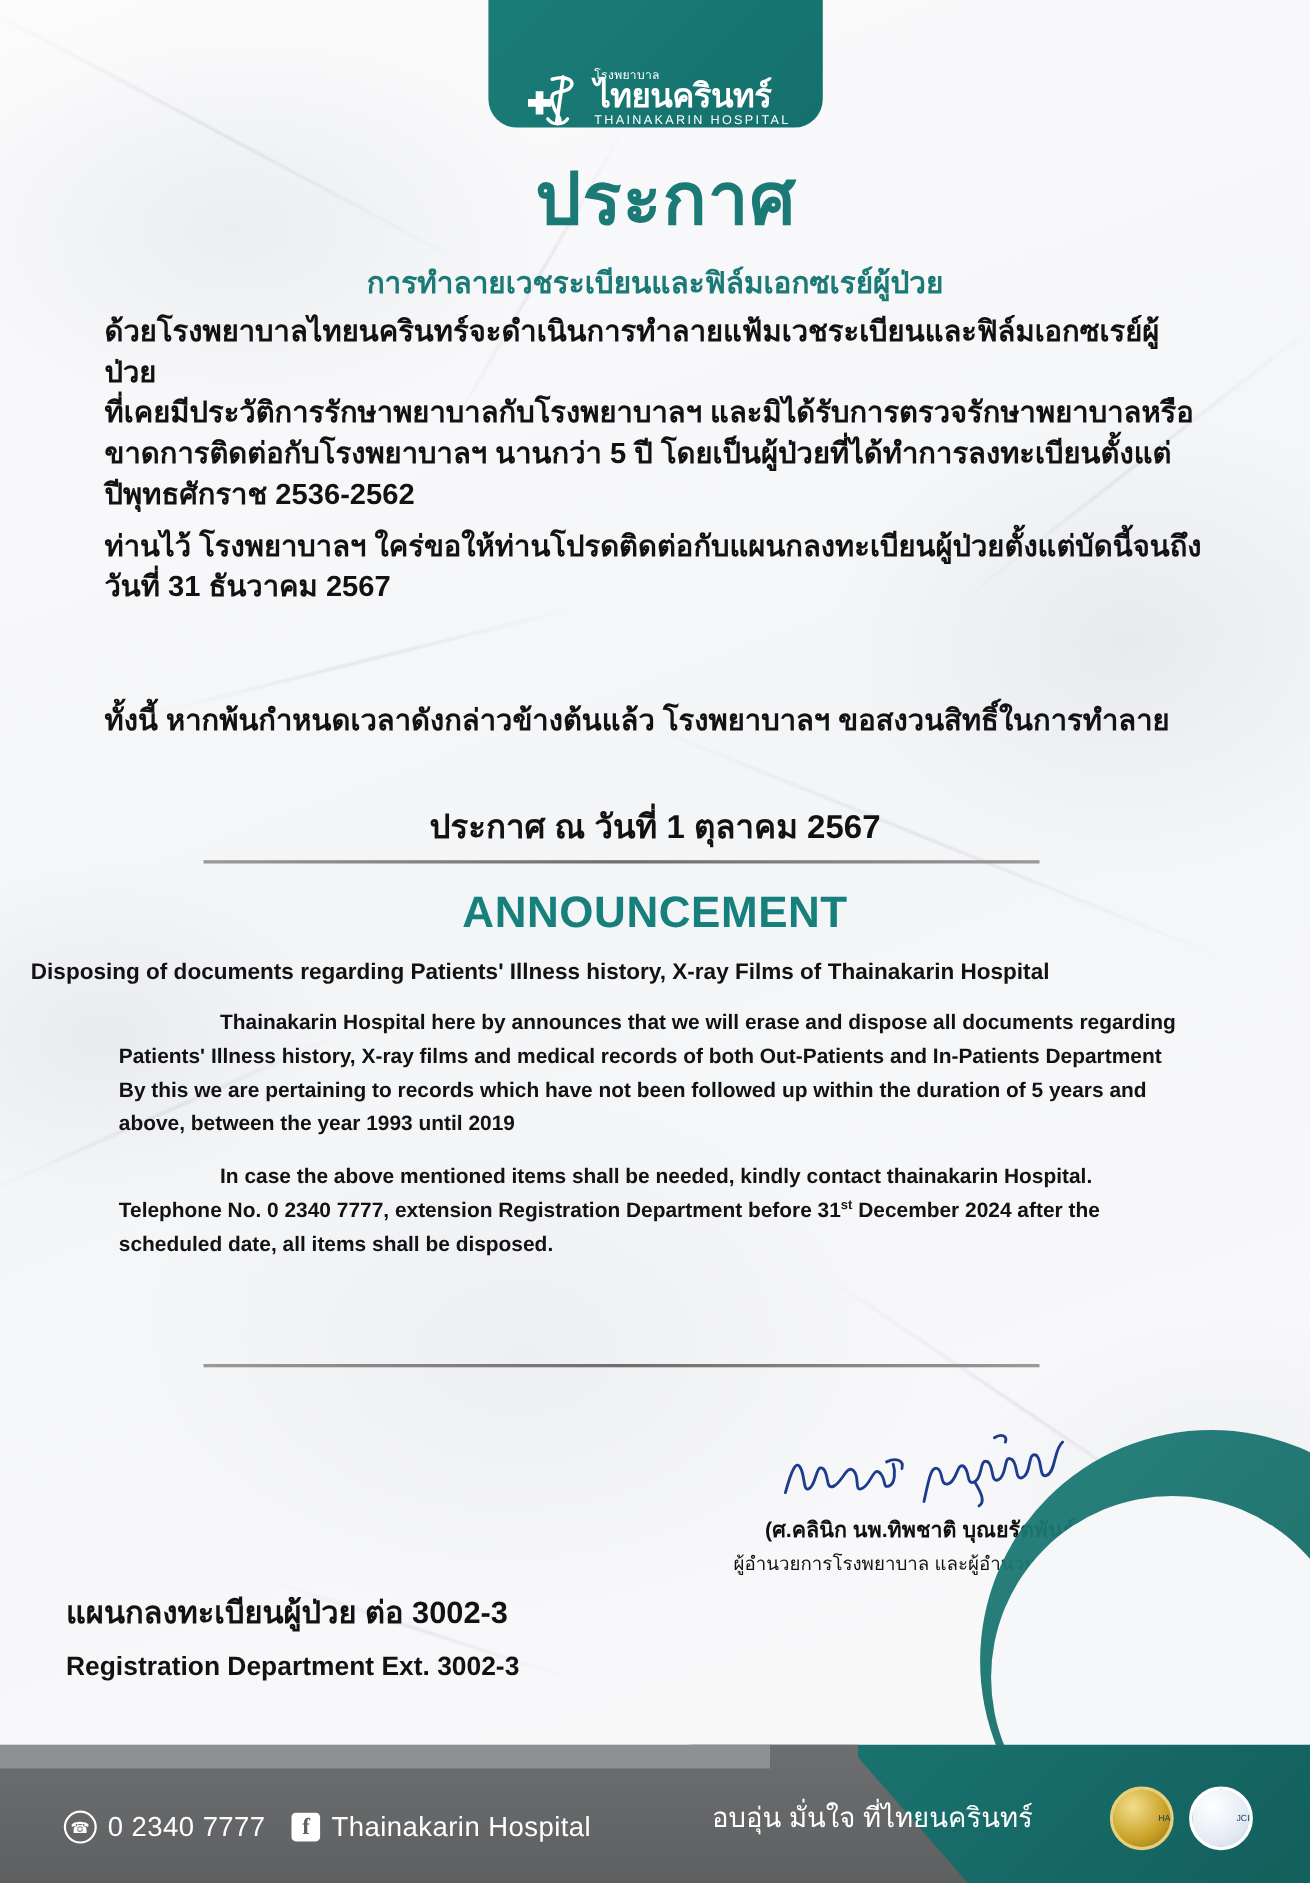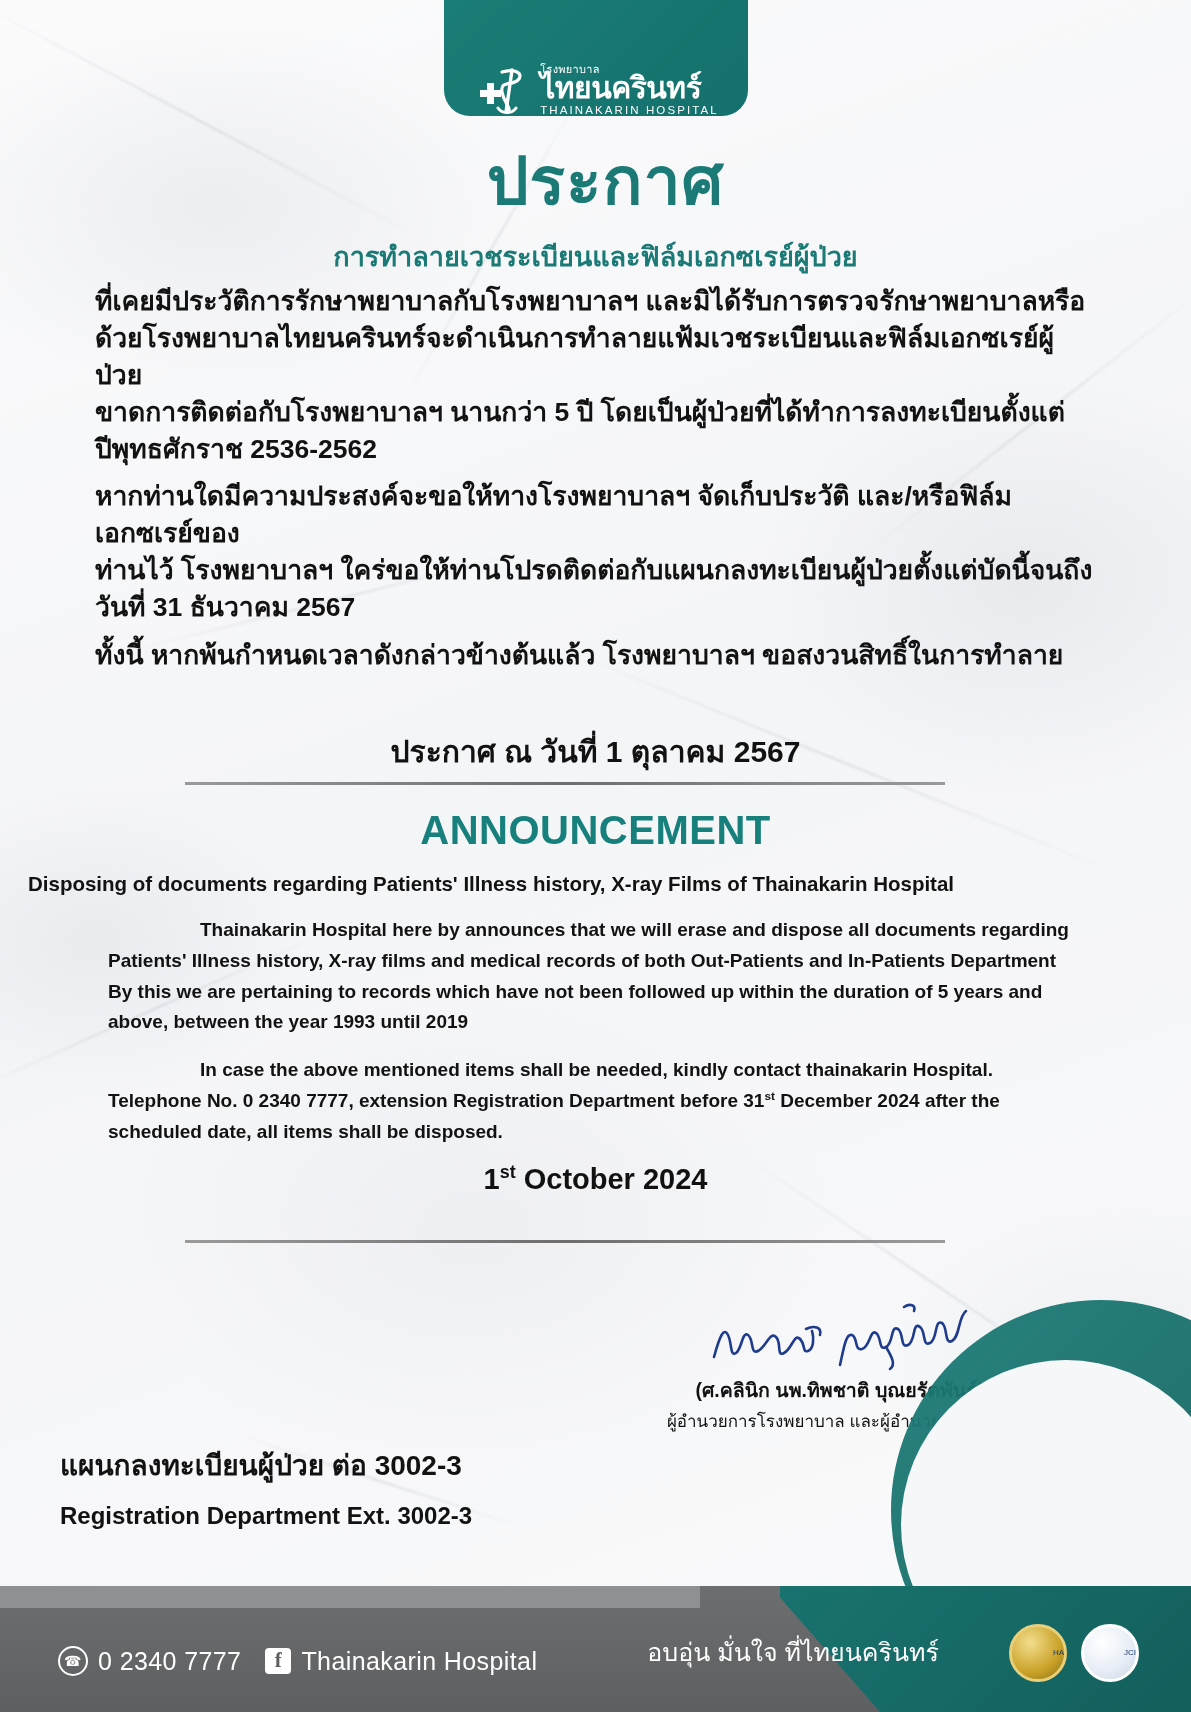--- a/index.html
+++ b/index.html
@@ -195,28 +195,27 @@
         <span class="logo-thai">ไทยนครินทร์</span>
         <span class="logo-en">THAINAKARIN HOSPITAL</span>
       </div>
     </div>
   </div>
 
   <div class="title-thai">ประกาศ</div>
   <div class="subtitle-thai">การทำลายเวชระเบียนและฟิล์มเอกซเรย์ผู้ป่วย</div>
 
   <div class="body-thai p1">
+    <span class="ln">ด้วยโรงพยาบาลไทยนครินทร์จะดำเนินการทำลายแฟ้มเวชระเบียนและฟิล์มเอกซเรย์ผู้ป่วย</span>
     <span class="ln">ที่เคยมีประวัติการรักษาพยาบาลกับโรงพยาบาลฯ และมิได้รับการตรวจรักษาพยาบาลหรือ</span>
-    <span class="ln">ด้วยโรงพยาบาลไทยนครินทร์จะดำเนินการทำลายแฟ้มเวชระเบียนและฟิล์มเอกซเรย์ผู้ป่วย</span>
     <span class="ln">ขาดการติดต่อกับโรงพยาบาลฯ นานกว่า 5 ปี โดยเป็นผู้ป่วยที่ได้ทำการลงทะเบียนตั้งแต่</span>
     <span class="ln">ปีพุทธศักราช 2536-2562</span>
   </div>
 
   <div class="body-thai p2">
-    <div>     หากท่านใดมีความประสงค์จะขอให้ทางโรงพยาบาลฯ จัดเก็บประวัติ และ/หรือฟิล์มเอกซเรย์ของ</div>
     <div>ท่านไว้ โรงพยาบาลฯ ใคร่ขอให้ท่านโปรดติดต่อกับแผนกลงทะเบียนผู้ป่วยตั้งแต่บัดนี้จนถึง</div>
     <div>วันที่ 31 ธันวาคม 2567</div>
   </div>
 
   <div class="body-thai p3">
     <div>ทั้งนี้ หากพ้นกำหนดเวลาดังกล่าวข้างต้นแล้ว โรงพยาบาลฯ ขอสงวนสิทธิ์ในการทำลาย</div>
   </div>
 
   <div class="announce-thai">ประกาศ ณ วันที่ 1 ตุลาคม 2567</div>
 
@@ -226,23 +225,20 @@
   <div class="subtitle-en">Disposing of documents regarding Patients' Illness history, X-ray Films of Thainakarin Hospital</div>
 
   <div class="para-en pe1">
     <span class="indent"></span><span>Thainakarin Hospital here by announces that we will erase and dispose all documents regarding Patients' Illness history, X-ray films and medical records of both Out-Patients and In-Patients Department By this we are pertaining to records which have not been followed up within the duration of 5 years and above, between the year 1993 until 2019</span>
   </div>
 
   <div class="para-en pe2">
     <span class="indent"></span><span>In case the above mentioned items shall be needed, kindly contact thainakarin Hospital. Telephone No. 0 2340 7777, extension Registration Department before 31</span><sup>st</sup><span> December 2024 after the scheduled date, all items shall be disposed.</span>
   </div>
 
-  <div class="date-en">
-    <span>1</span><sup>st</sup><span> October 2024</span>
-  </div>
 
   <div class="rule rule-bottom"></div>
 
   <div class="sig-block">
     <svg class="sig-svg" width="300" height="108" viewBox="0 0 300 108" aria-hidden="true">
       <g fill="none" stroke="#1f3b8c" stroke-width="2.6" stroke-linecap="round" stroke-linejoin="round">
         <path d="M24 92 C30 70, 34 62, 38 70 C42 78, 40 92, 46 88 C52 84, 52 66, 58 70 C64 74, 60 90, 68 86"></path>
         <path d="M68 86 C76 82, 80 66, 86 72 C92 78, 86 92, 94 88 C102 84, 104 68, 110 74"></path>
         <path d="M110 74 C116 80, 112 88, 118 86 C124 84, 124 72, 122 66"></path>
         <path d="M116 64 C124 60, 132 62, 130 70"></path>

